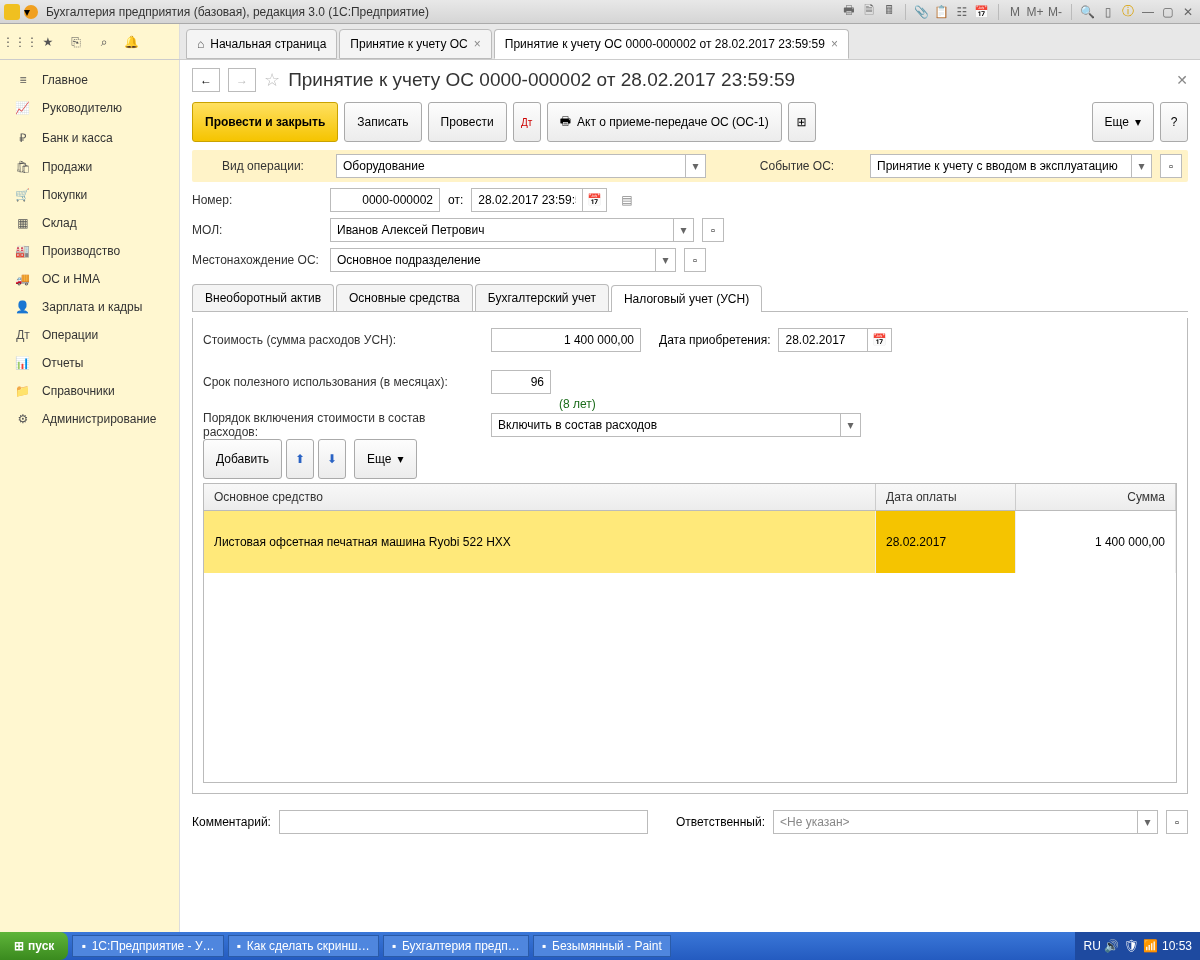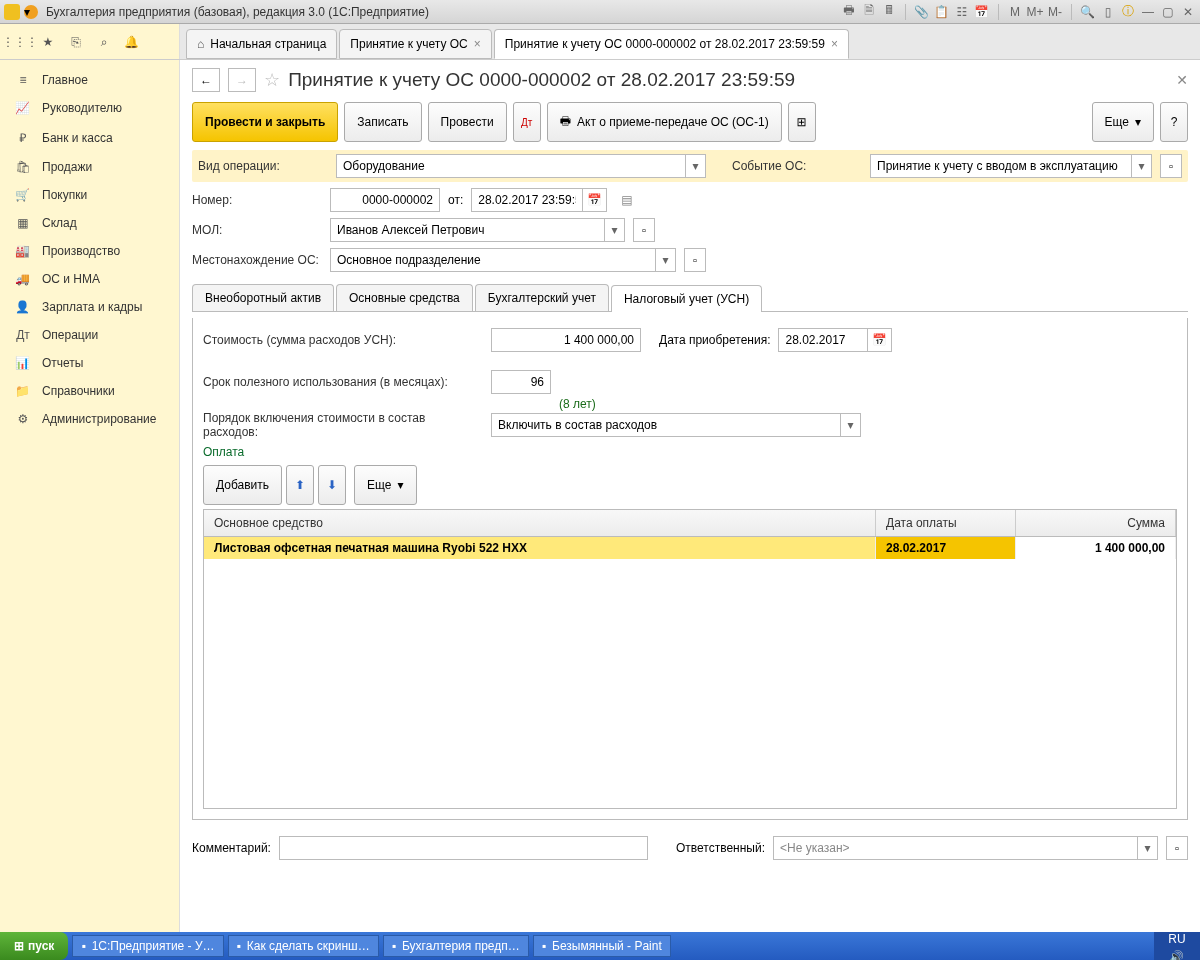--- a/index.html
+++ b/index.html
@@ -43,21 +43,21 @@
 
 .actionbar { display: flex; gap: 6px; align-items: center; margin-bottom: 8px; }
 .btn { height: 40px; padding: 0 12px; border: 1px solid #aaa; background: linear-gradient(#fdfdfd,#ececec); cursor: pointer; display: inline-flex; align-items: center; gap: 6px; border-radius: 3px; }
 .btn.primary { background: linear-gradient(#ffe060,#f5c400); border-color: #c9a200; font-weight: bold; }
 .btn.icon-only { padding: 0 6px; width: 28px; justify-content: center; }
 .actionbar .spacer { flex: 1; }
 
 
 .form { display: flex; flex-direction: column; gap: 6px; }
 .row { display: flex; align-items: center; gap: 8px; }
-.row.hl { background: #fff3c8; padding: 4px 6px; border-radius: 2px; }
+.row.hl { background: #fff3c8; padding: 4px 6px; border-radius: 2px; text-align: center; }
 .lbl { width: 130px; color: #333; }
 .lbl-wide { width: 280px; color: #333; }
 .input, .select { height: 24px; border: 1px solid #bbb; padding: 0 6px; background: #fff; }
 .select { display: flex; align-items: center; position: relative; padding-right: 22px; }
 .select .dd { position: absolute; right: 0; top: 0; width: 20px; height: 100%; border-left: 1px solid #bbb; display: flex; align-items: center; justify-content: center; color: #666; cursor: pointer; }
 .open-btn { width: 22px; height: 24px; border: 1px solid #bbb; background: #fff; display:flex; align-items:center; justify-content:center; cursor:pointer; font-size: 11px; }
 .date-in { display:flex; align-items:center; }
 .date-in input { width: 112px; }
 .date-in .cal { width: 24px; height: 24px; border: 1px solid #bbb; border-left: none; display:flex; align-items:center; justify-content:center; cursor:pointer; }
 
@@ -72,33 +72,33 @@
 .tbl-toolbar { display: flex; gap: 4px; align-items: center; margin-bottom: 4px; }
 
 .grid { border: 1px solid #bbb; flex: 1; display: flex; flex-direction: column; min-height: 300px; background: #fff; }
 .grid-head { display: flex; background: linear-gradient(#f8f8f8,#ececec); border-bottom: 1px solid #bbb; }
 .gh { padding: 6px 10px; border-right: 1px solid #ccc; color: #333; }
 .gh.c1 { flex: 1; }
 .gh.c2 { width: 140px; }
 .gh.c3 { width: 160px; text-align: right; }
 .grid-row { display: flex; }
 .grid-row.sel { background: #ffe97a; }
-.gc { padding: 4px 10px; border-right: 1px solid #eee; font-weight: bold; }
+.gc { padding: 24px 10px; border-right: 1px solid #eee; }
 .gc.c1 { flex: 1; }
 .gc.c2 { width: 140px; background: #f5c400; }
 .gc.c3 { width: 160px; text-align: right; background: #fff; }
 
 .bottom-row { display:flex; align-items:center; gap:8px; margin: 10px 0; }
 .bottom-row .input { flex: 1; }
 
 
 .taskbar { height: 28px; background: linear-gradient(#3a77d8, #245bc0); display: flex; align-items: center; color: #fff; font-size: 11px; }
 .taskbar .start { background: linear-gradient(#5fb53a,#3a8a1e); padding: 0 14px; height: 100%; display:flex; align-items:center; font-weight: bold; border-radius: 0 8px 8px 0; cursor: pointer; gap: 4px; }
 .taskbar .task { background: #4f86de; border: 1px solid #2a5ba8; height: 22px; margin-left: 4px; padding: 0 8px; display:flex; align-items:center; gap: 6px; cursor:pointer; max-width: 160px; overflow:hidden; white-space:nowrap; }
-.taskbar .tray { margin-left: auto; background: #1e4aa0; height: 100%; display:flex; align-items:center; gap: 4px; padding: 0 8px; flex-direction: column; }
+.taskbar .tray { margin-left: auto; background: #1e4aa0; height: 100%; display:flex; align-items:center; gap: 4px; padding: 0 8px; }
 .link-text { color: #1a6b1a; margin-top: 45px; }
 </style>
 </head>
 <body>
 
 <div class="titlebar">
   <div class="app-icon"></div>
   <div class="dropdown-icon">▾</div>
   <div class="title-text">Бухгалтерия предприятия (базовая), редакция 3.0  (1С:Предприятие)</div>
   <div class="tb-icons">
@@ -255,21 +255,21 @@
         <span>от:</span>
         <div class="date-in">
           <input class="input" value="28.02.2017 23:59:59" style="">
           <span class="cal">📅</span>
         </div>
         <span style="color:#888; margin-left:6px">▤</span>
       </div>
 
       <div class="row">
         <span class="lbl">МОЛ:</span>
-        <div class="select" style="width:295px">
+        <div class="select" style="width:364px">
           <span>Иванов Алексей Петрович</span>
           <span class="dd">▾</span>
         </div>
         <div class="open-btn">▫</div>
       </div>
 
       <div class="row">
         <span class="lbl">Местонахождение ОС:</span>
         <div class="select" style="width:346px">
           <span>Основное подразделение</span>
@@ -303,21 +303,20 @@
         </div>
 
         <div class="row">
           <span class="lbl-wide">Порядок включения стоимости в состав расходов:</span>
           <div class="select" style="width:370px">
             <span>Включить в состав расходов</span>
             <span class="dd">▾</span>
           </div>
         </div>
 
-        <div class="section-title">Оплата</div>
 
         <div class="tbl-toolbar">
           <button class="btn">Добавить</button>
           <button class="btn icon-only" style="color:#2a63c4">⬆</button>
           <button class="btn icon-only" style="color:#2a63c4">⬇</button>
           <div class="spacer"></div>
           <button class="btn">
               <span>Еще</span> 
               <span>▾</span>
             </button>

